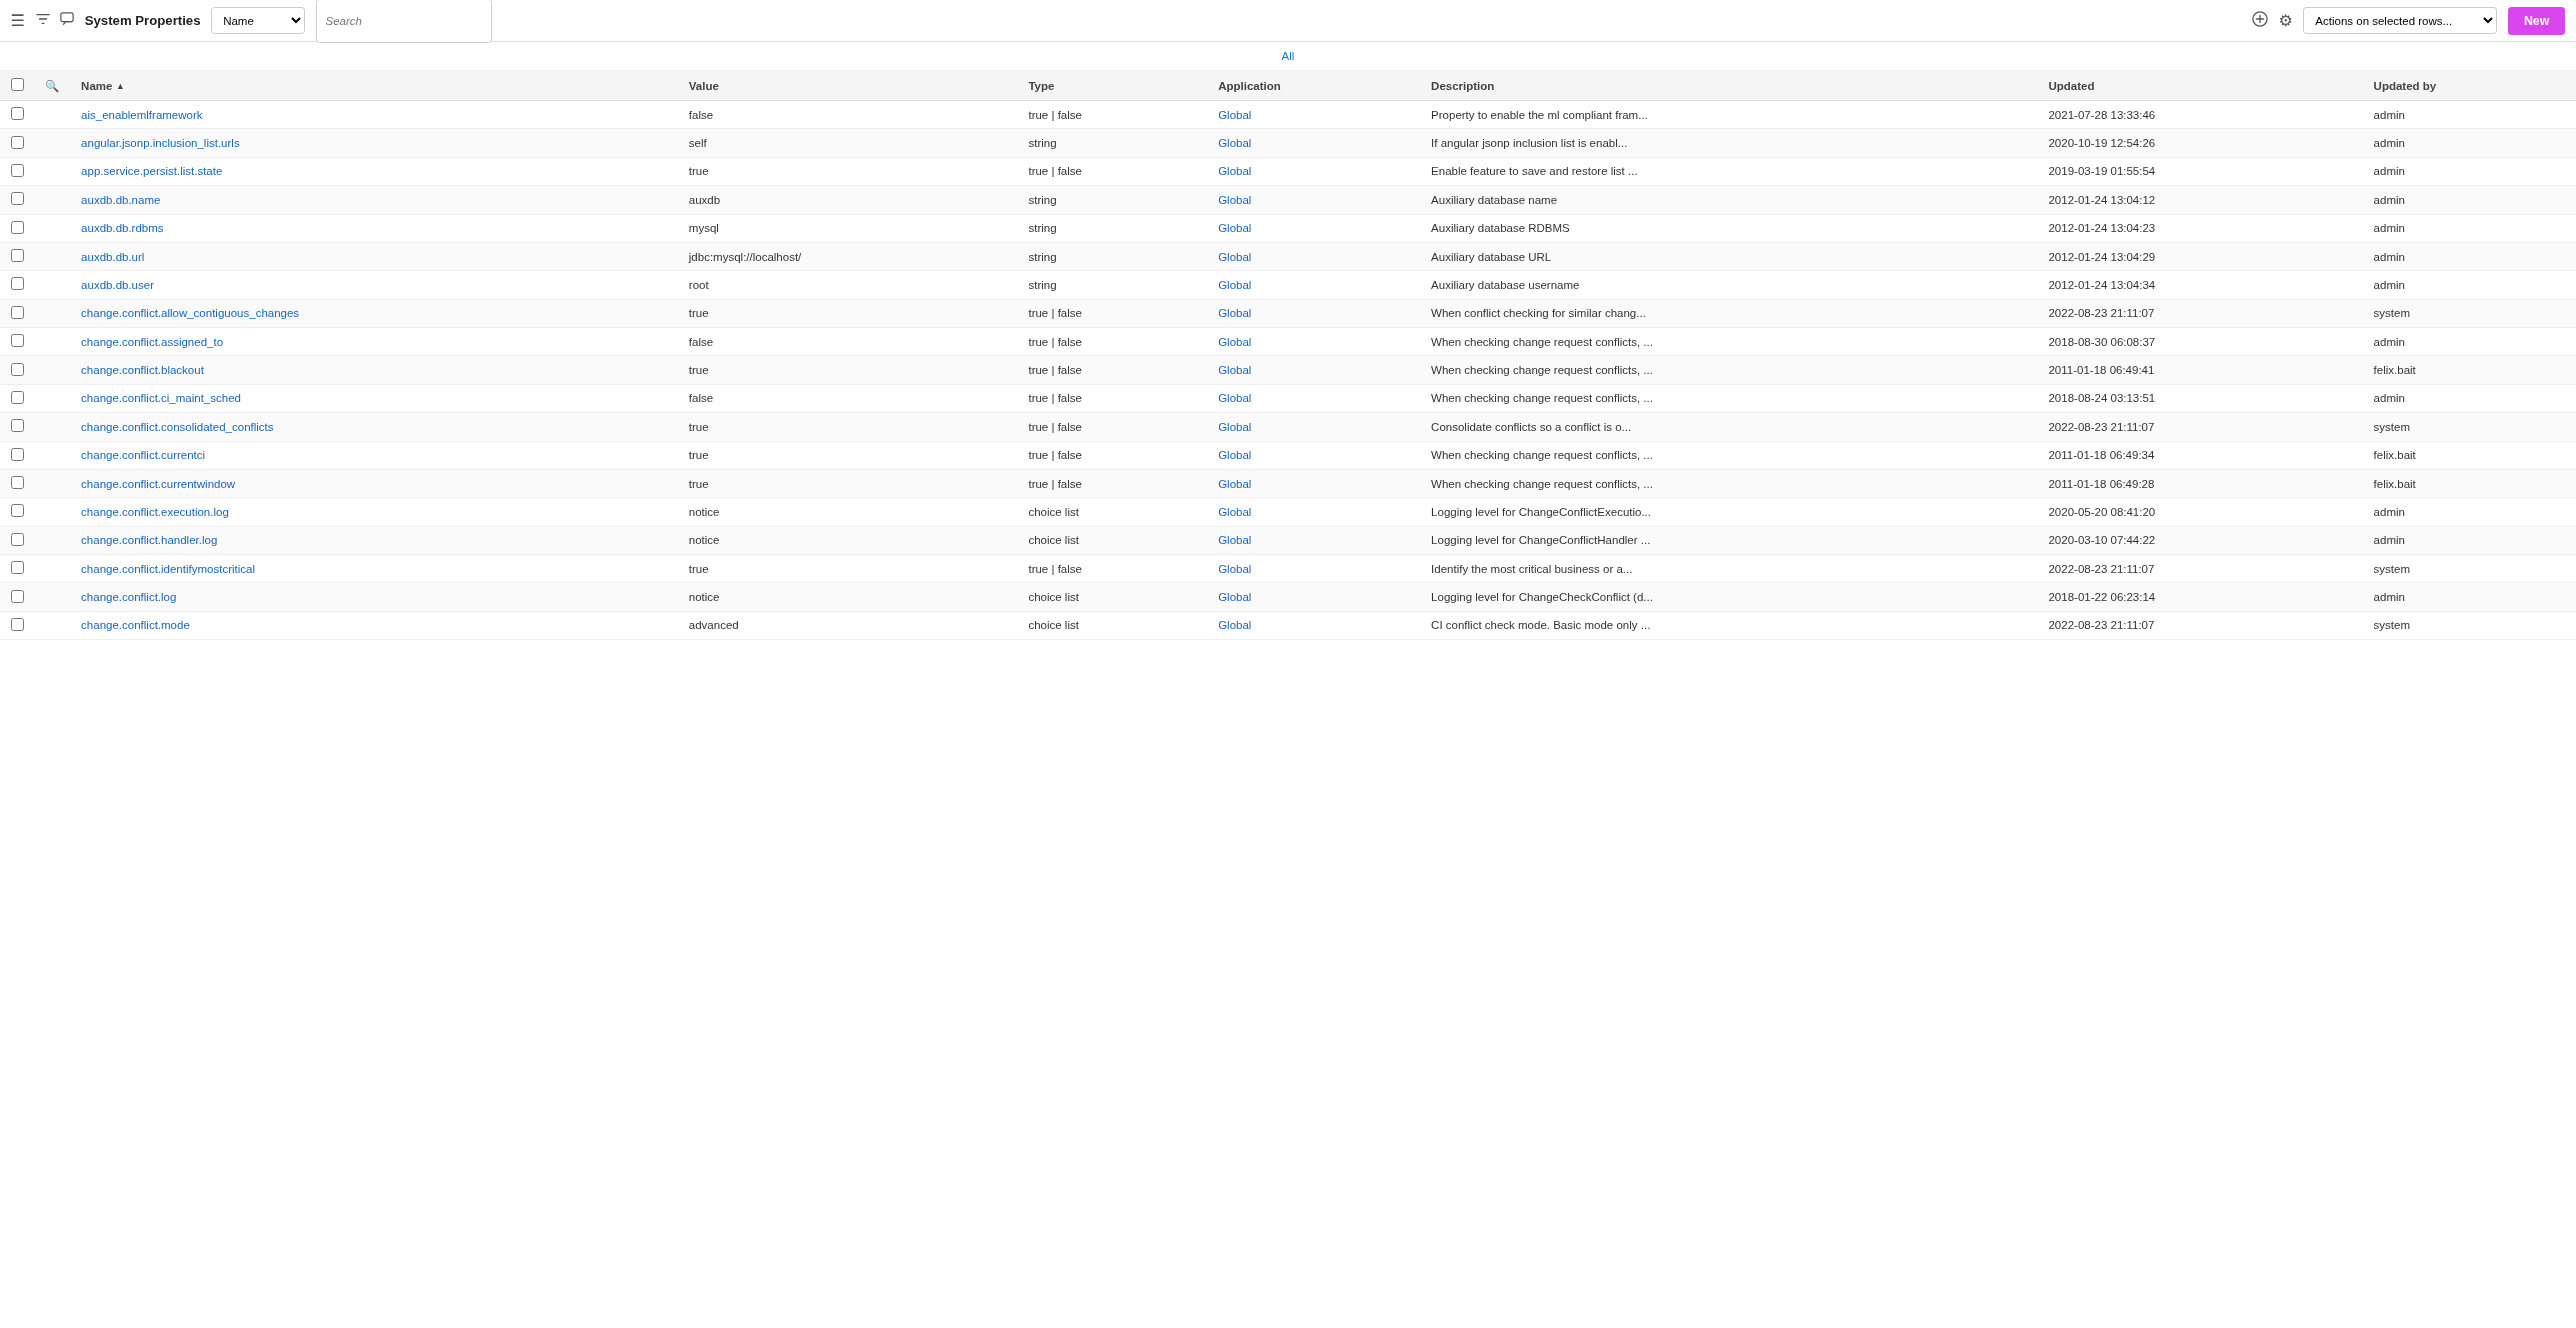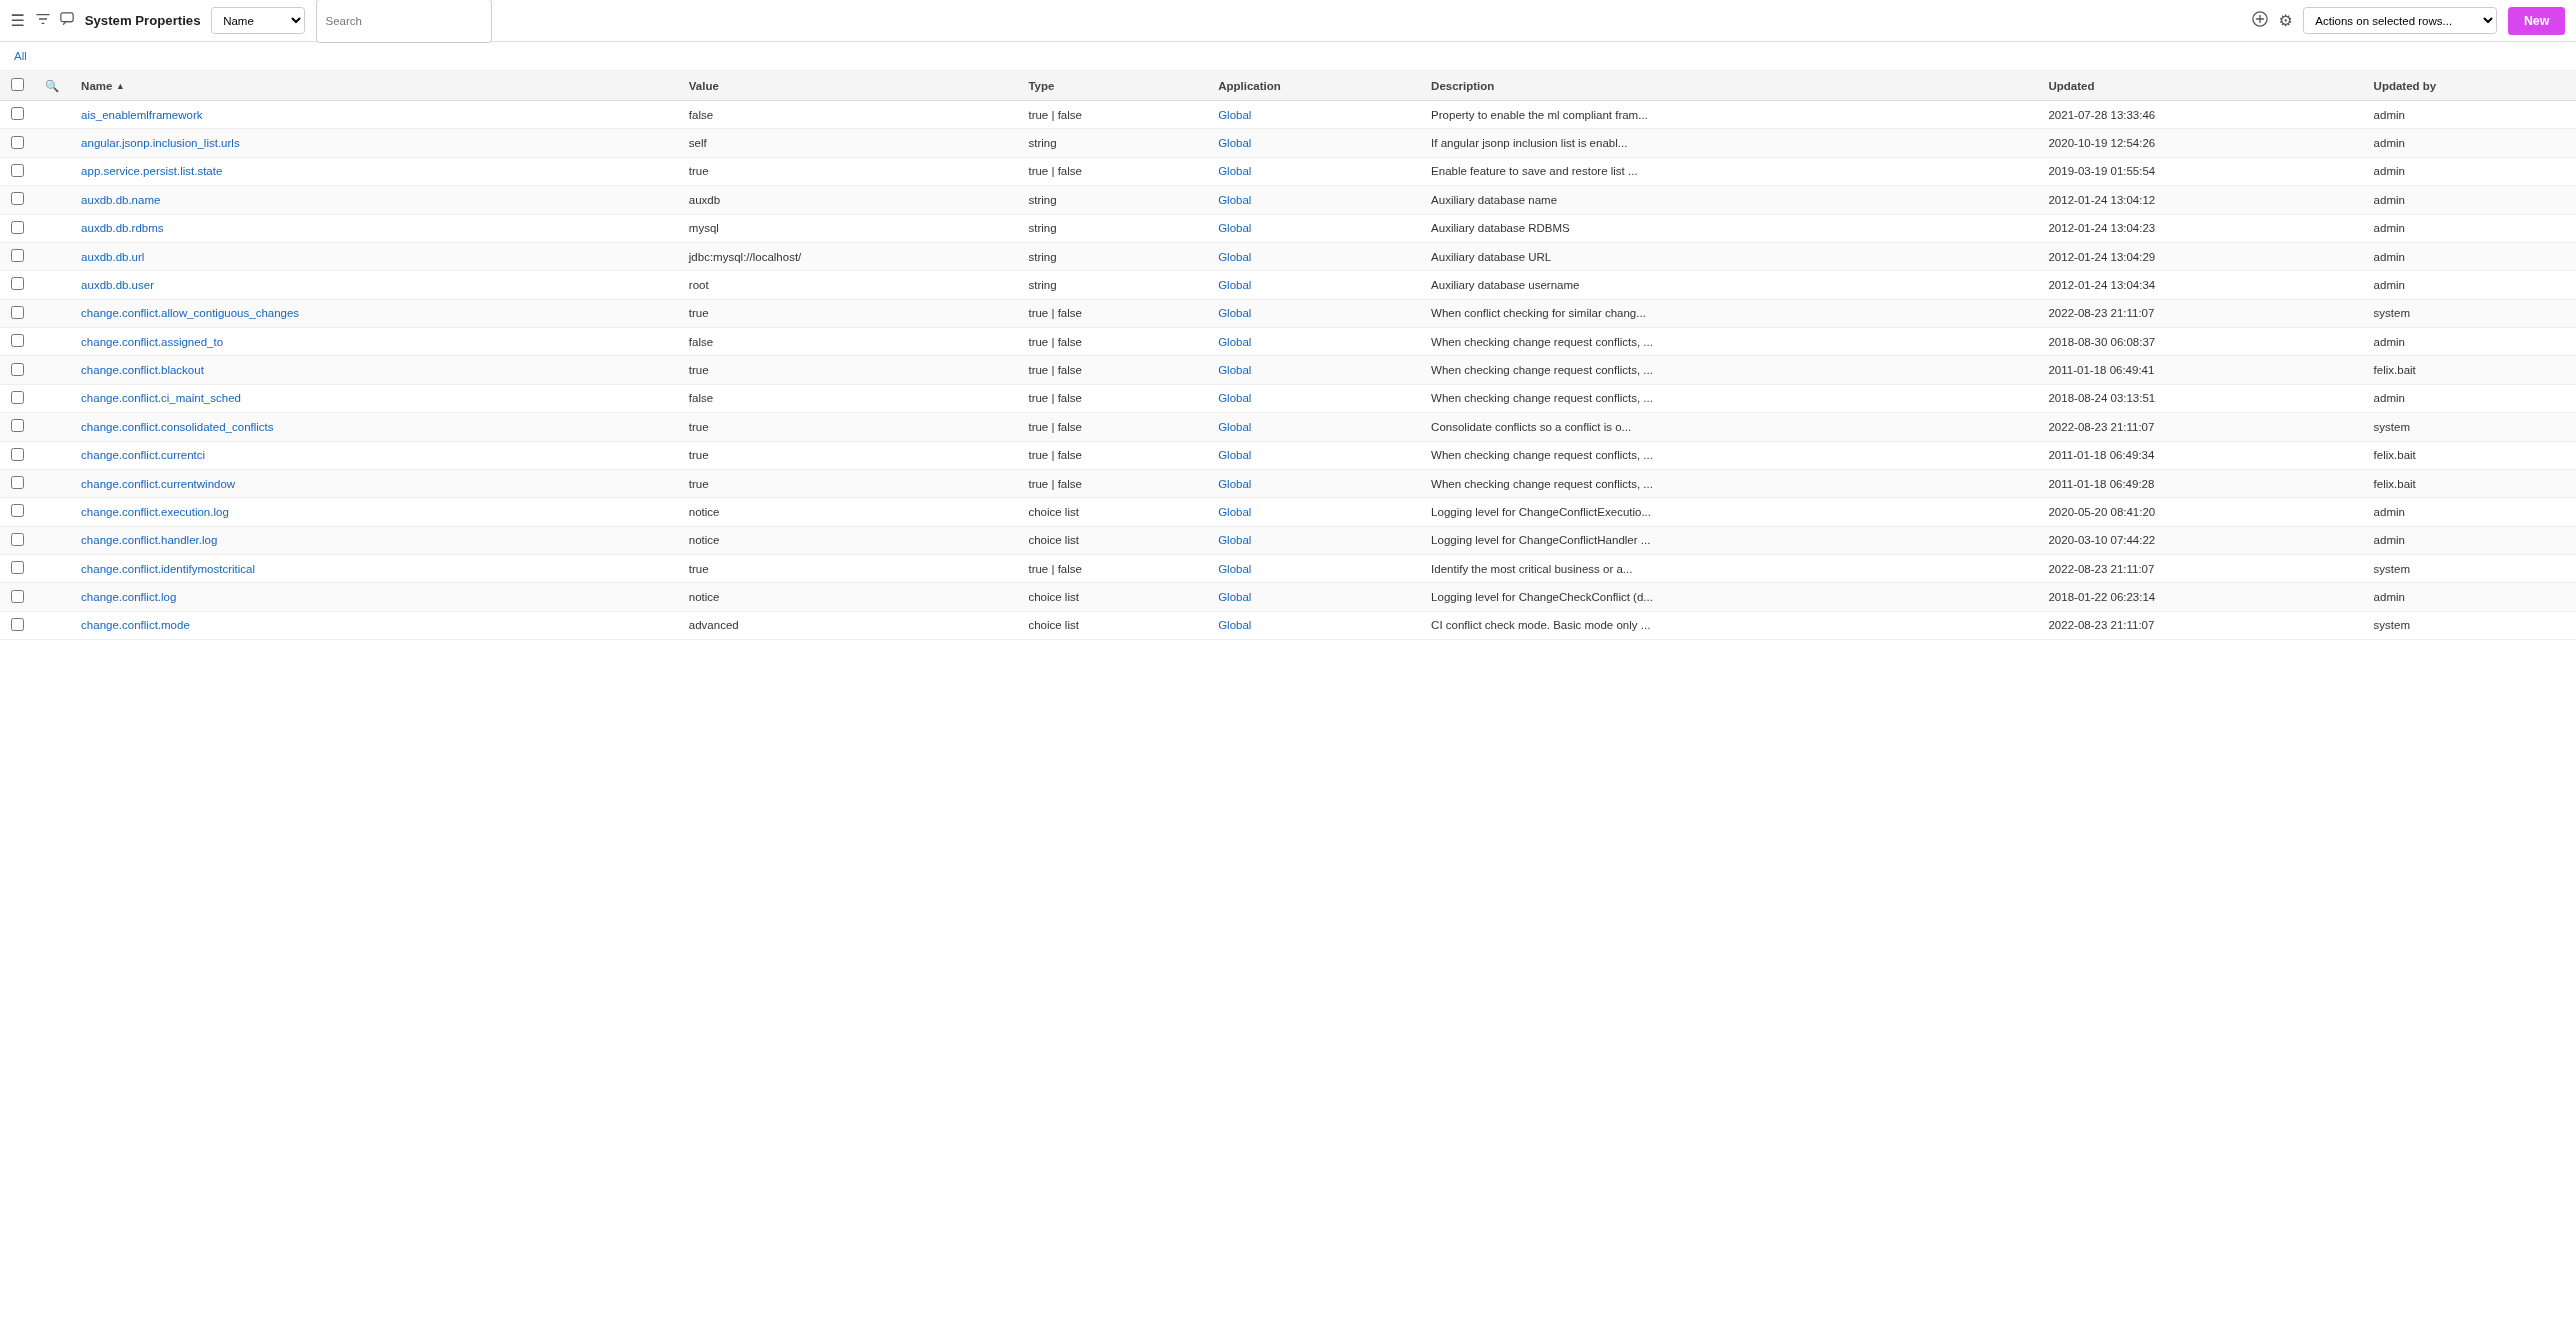--- a/index.html
+++ b/index.html
@@ -34,20 +34,21 @@
       background: #fff;
       height: 26.5px;
     }
     .header-search {
       border: 0.9px solid #ccc;
       border-radius: 3.5px;
       padding: 3.5px 8.8px;
       font-size: 11.5px;
       width: 176px;
       height: 44px;
+      font-style: italic;
     }
     .header-spacer { flex: 1; }
     .header-actions-select {
       border: 0.9px solid #ccc;
       border-radius: 3.5px;
       padding: 3.5px 7px;
       font-size: 11.5px;
       background: #fff;
       height: 26.5px;
       min-width: 194px;
@@ -61,20 +62,21 @@
       font-size: 12.4px;
       font-weight: 600;
       cursor: pointer;
       height: 28px;
     }
 
     
     .sub-header {
       padding: 7px 14px;
       border-bottom: 0.9px solid #eee;
+      text-align: center;
     }
     .sub-header a {
       color: #1976d2;
       text-decoration: none;
       font-size: 11.5px;
     }
 
     
     .table-wrapper {
       overflow-x: auto;

